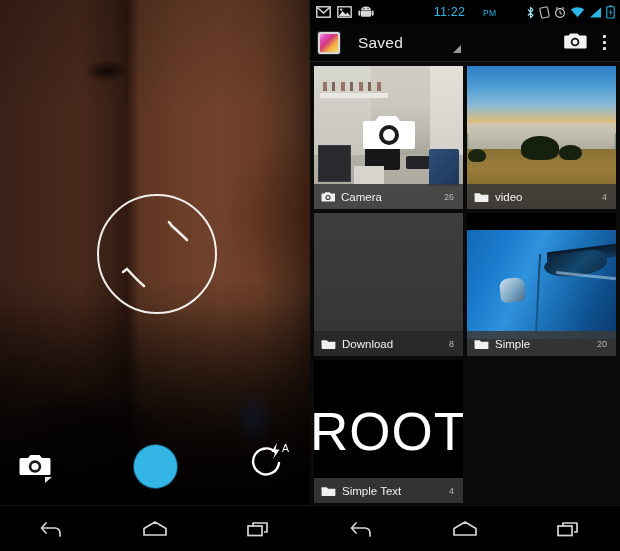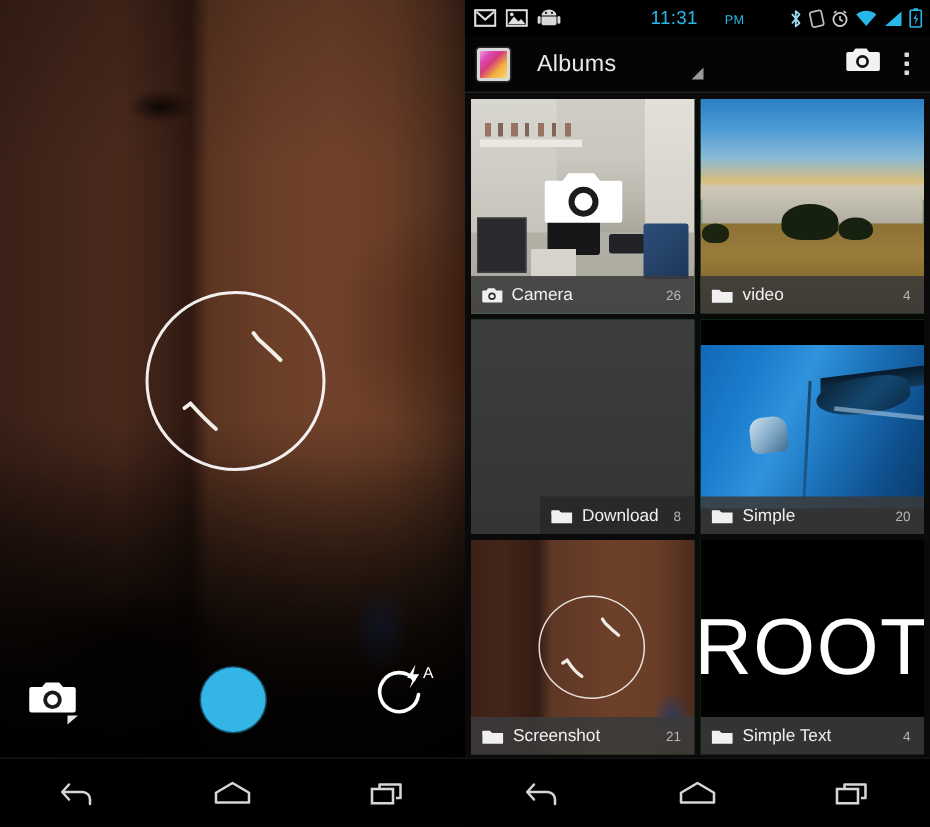--- a/index.html
+++ b/index.html
@@ -109,21 +109,21 @@
     display:grid; grid-template-columns:1fr 1fr; gap:4px;
     padding:4px; height:443px; align-content:start;
   }
   .album { position:relative; height:143px; overflow:hidden; background:#14532d; }
   .album-thumb { position:absolute; inset:0; }
   .album-label {
     position:absolute; left:0; right:0; bottom:0; height:25px;
     background:rgba(58,58,58,0.88);
     display:flex; align-items:center; padding:0 7px;
   }
-  .album-label.dark { background:rgba(40,40,40,0.92);margin-left:46px; }
+  .album-label.dark { background:rgba(40,40,40,0.92); }
   .album-name {
     color:#f0f0f0; font-size:11.5px; margin-left:6px;
     white-space:nowrap; overflow:hidden; text-overflow:ellipsis;
   }
   .album-count { margin-left:auto; color:#b6b6b6; font-size:9px; padding-right:2px; }
 
   
   .thumb-camera {
     position:absolute; inset:0;
     background:
@@ -261,21 +261,21 @@
           <path d="M3 5 h10 v4.6 a1.2 1.2 0 0 1 -1.2 1.2 h-7.6 a1.2 1.2 0 0 1 -1.2 -1.2 z" fill="#d8d8d8"></path>
           <path d="M3 4.4 a5 4 0 0 1 10 0 z" fill="#d8d8d8"></path>
           <circle cx="6" cy="2.6" r="0.7" fill="#111"></circle>
           <circle cx="10" cy="2.6" r="0.7" fill="#111"></circle>
           <rect x="0.4" y="4.6" width="2" height="5.2" rx="1" fill="#d8d8d8"></rect>
           <rect x="13.6" y="4.6" width="2" height="5.2" rx="1" fill="#d8d8d8"></rect>
         </svg>
       </div>
 
       <div class="sb-time">
-        <span>11:31</span><span class="ampm">PM</span>
+        <span>11:22</span><span class="ampm">PM</span>
       </div>
 
       <div class="sb-right">
         <svg width="9" height="13" viewBox="0 0 9 13">
           <path d="M2 3.3 L7 9.4 L4.5 11.6 V1.4 L7 3.6 L2 9.7" stroke="#9fdcf2" stroke-width="1.2" fill="none" stroke-linejoin="round"></path>
         </svg>
         <svg width="11" height="13" viewBox="0 0 11 13">
           <rect x="1.6" y="1.4" width="7.8" height="10.2" rx="1.4" stroke="#b9b9b9" stroke-width="1.2" fill="none" transform="rotate(-12 5.5 6.5)"></rect>
         </svg>
         <svg width="12" height="13" viewBox="0 0 12 13">
@@ -292,21 +292,21 @@
         <svg width="9" height="14" viewBox="0 0 9 14">
           <rect x="3" y="0.5" width="3" height="1.2" fill="#29b6e8"></rect>
           <rect x="0.8" y="1.8" width="7.4" height="11.2" rx="0.6" stroke="#29b6e8" stroke-width="1.1" fill="none"></rect>
           <path d="M5.2 3.6 L3 7.6 H4.6 L3.9 11.4 L6.2 7.1 H4.6 Z" fill="#29b6e8"></path>
         </svg>
       </div>
     </div>
 
     <div class="actionbar">
       <div class="ab-appicon"></div>
-      <div class="ab-title">Albums</div>
+      <div class="ab-title">Saved</div>
       <div class="ab-spinner-caret"></div>
       <div class="ab-right">
         <div>
           <svg width="24" height="20" viewBox="0 0 24 20">
             <path d="M1 4.6 h4.6 l1.7 -2.2 h7.4 l1.7 2.2 h6 a1.2 1.2 0 0 1 1.2 1.2 v10.4 a1.2 1.2 0 0 1 -1.2 1.2 h-20 a1.2 1.2 0 0 1 -1.2 -1.2 v-10.4 a1.2 1.2 0 0 1 1.2 -1.2 z" fill="#f2f2f2"></path>
             <circle cx="12" cy="11" r="4.3" fill="#111"></circle>
             <circle cx="12" cy="11" r="2.5" fill="#f2f2f2"></circle>
           </svg>
         </div>
         <div class="ab-overflow">
@@ -394,50 +394,30 @@
         <div class="album-label">
           <svg width="15" height="12" viewBox="0 0 15 12">
             <path d="M0.6 2.2 h5 l1.3 1.5 h7.5 v6.6 a0.6 0.6 0 0 1 -0.6 0.6 h-12.6 a0.6 0.6 0 0 1 -0.6 -0.6 z" fill="#f0f0f0"></path>
             <path d="M0.6 3.4 h6.4 v1.3 h-6.4 z" fill="#f0f0f0"></path>
           </svg>
           <span class="album-name">Simple</span>
           <span class="album-count">20</span>
         </div>
       </div>
 
+
       <div class="album">
-        <div class="album-thumb thumb-screenshot">
-          <div class="ts-blueblob"></div>
-          <div class="ts-focus">
-            <div class="ring"></div>
-            <svg width="100%" height="100%" viewBox="0 0 70 70">
-              <path d="M42 16 L44 19 Q49 24 53 27" stroke="#f0ece4" stroke-width="2.2" fill="none" stroke-linecap="round"></path>
-              <path d="M15 46 L18 44 Q23 52 28 55" stroke="#f0ece4" stroke-width="2.2" fill="none" stroke-linecap="round"></path>
-            </svg>
-          </div>
+        <div class="album-thumb thumb-root">
+          <span>ROOT</span>
         </div>
         <div class="album-label">
           <svg width="15" height="12" viewBox="0 0 15 12">
             <path d="M0.6 2.2 h5 l1.3 1.5 h7.5 v6.6 a0.6 0.6 0 0 1 -0.6 0.6 h-12.6 a0.6 0.6 0 0 1 -0.6 -0.6 z" fill="#f0f0f0"></path>
             <path d="M0.6 3.4 h6.4 v1.3 h-6.4 z" fill="#f0f0f0"></path>
           </svg>
-          <span class="album-name">Screenshot</span>
-          <span class="album-count">21</span>
-        </div>
-      </div>
-
-      <div class="album">
-        <div class="album-thumb thumb-root">
-          <span>ROOT</span>
-        </div>
-        <div class="album-label">
-          <svg width="15" height="12" viewBox="0 0 15 12">
-            <path d="M0.6 2.2 h5 l1.3 1.5 h7.5 v6.6 a0.6 0.6 0 0 1 -0.6 0.6 h-12.6 a0.6 0.6 0 0 1 -0.6 -0.6 z" fill="#f0f0f0"></path>
-            <path d="M0.6 3.4 h6.4 v1.3 h-6.4 z" fill="#f0f0f0"></path>
-          </svg>
           <span class="album-name">Simple Text</span>
           <span class="album-count">4</span>
         </div>
       </div>
     </div>
 
     <div class="navbar">
       <div class="nav-btn">
         <svg width="26" height="20" viewBox="0 0 26 20">
           <path d="M7 4 L2.5 9 L7 14" stroke="#d6d6d6" stroke-width="1.7" fill="none" stroke-linejoin="round" stroke-linecap="round"></path>

